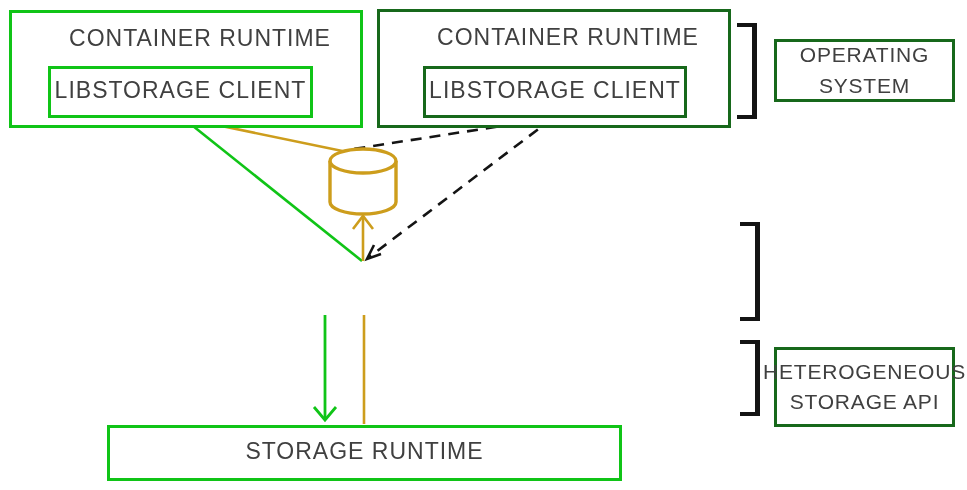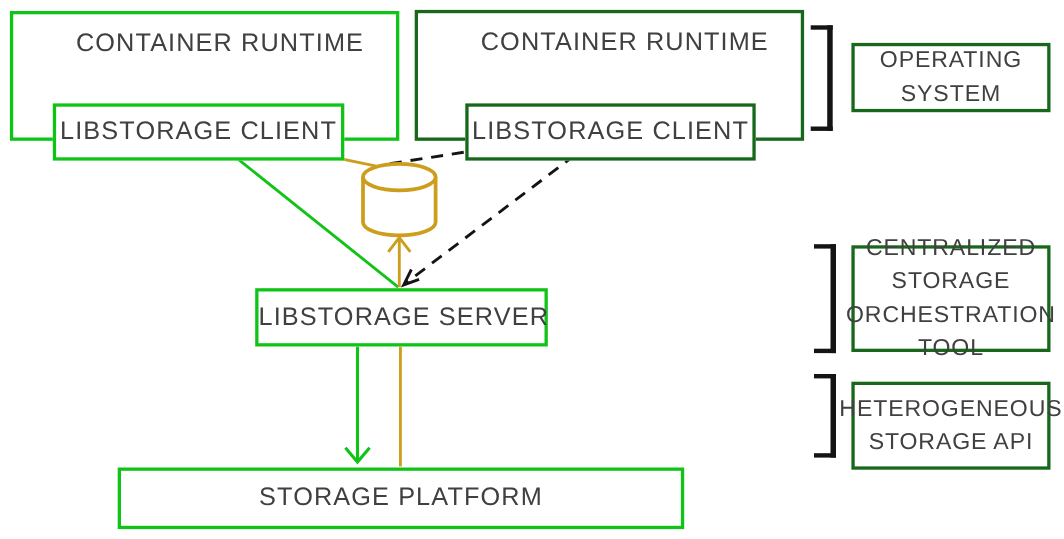--- a/index.html
+++ b/index.html
@@ -40,21 +40,20 @@
     color: var(--text);
     font-weight: 300;
     font-size: 23px;
     letter-spacing: 1px;
     white-space: nowrap;
   }
   .runtime-title { top: 12px; padding-left: 28px; }
   .client-box {
     position: absolute;
     background: var(--bg);
-    margin-top: 28px;
   }
   .client-box .node-title,
   .single-line .node-title {
     top: 50%;
     transform: translateY(-54%);
   }
   .side-box {
     position: absolute;
     background: var(--bg);
     z-index: 2;
@@ -131,42 +130,33 @@
     </div>
   </div>
 
   <div class="node dark" style="left:377px; top:9px; width:354px; height:119px;">
     <div class="node-title runtime-title">CONTAINER RUNTIME</div>
     <div class="client-box dark" style="left:43px; top:54px; width:264px; height:52px;">
       <div class="node-title">LIBSTORAGE CLIENT</div>
     </div>
   </div>
 
-  <div class="node bright single-line" style="left:232px; top:262px; width:266px; height:53px;">
-    <div class="node-title">LIBSTORAGE SERVER</div>
-  </div>
 
   <div class="node bright single-line" style="left:107px; top:425px; width:515px; height:56px;">
-    <div class="node-title">STORAGE PLATFORM</div>
+    <div class="node-title">STORAGE RUNTIME</div>
   </div>
 
   <div class="bracket" style="left:737px; top:23px; width:20px; height:96px;"></div>
   <div class="bracket" style="left:740px; top:222px; width:20px; height:99px;"></div>
   <div class="bracket" style="left:740px; top:340px; width:20px; height:76px;"></div>
 
   <div class="side-box dark" style="left:774px; top:39px; width:181px; height:63px;">
     <div class="side-label">OPERATING
 SYSTEM</div>
   </div>
 
-  <div class="side-box dark" style="left:774px; top:223px; width:181px; height:97px;">
-    <div class="side-label">CENTRALIZED
-STORAGE
-ORCHESTRATION
-TOOL</div>
-  </div>
 
   <div class="side-box dark" style="left:774px; top:347px; width:181px; height:80px;">
     <div class="side-label">HETEROGENEOUS
 STORAGE API</div>
   </div>
 
 </div>
 
 </body></html>

